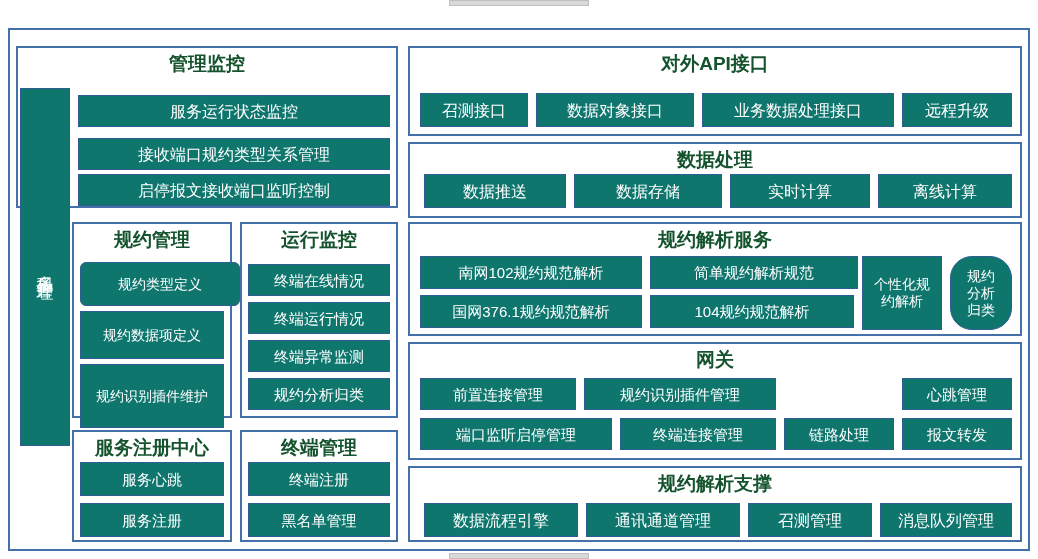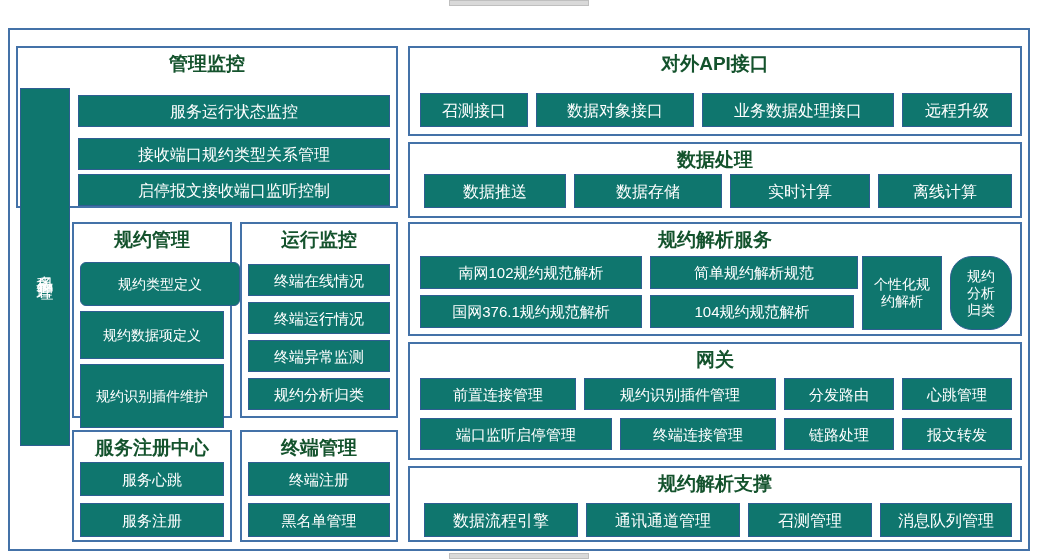--- a/index.html
+++ b/index.html
@@ -149,21 +149,20 @@
   <div class="node tiny" style="left:862px; top:256px; width:80px; height:74px;">个性化规约解析</div>
   <div class="node small" style="left:420px; top:295px; width:222px; height:33px;">国网376.1规约规范解析</div>
   <div class="node small" style="left:650px; top:295px; width:204px; height:33px;">104规约规范解析</div>
   <div class="node tiny" style="left:950px; top:256px; width:62px; height:74px;border-radius:22px;">规约分析归类</div>
 
   <div class="group" style="left:408px; top:342px; width:614px; height:118px;">
     <div class="group-title">网关</div>
   </div>
   <div class="node small" style="left:420px; top:378px; width:156px; height:32px;">前置连接管理</div>
   <div class="node small" style="left:584px; top:378px; width:192px; height:32px;">规约识别插件管理</div>
-  <div class="node small" style="left:784px; top:378px; width:110px; height:32px;">分发路由</div>
   <div class="node small" style="left:902px; top:378px; width:110px; height:32px;">心跳管理</div>
   <div class="node small" style="left:420px; top:418px; width:192px; height:32px;">端口监听启停管理</div>
   <div class="node small" style="left:620px; top:418px; width:156px; height:32px;">终端连接管理</div>
   <div class="node small" style="left:784px; top:418px; width:110px; height:32px;">链路处理</div>
   <div class="node small" style="left:902px; top:418px; width:110px; height:32px;">报文转发</div>
 
   <div class="group" style="left:408px; top:466px; width:614px; height:76px;">
     <div class="group-title">规约解析支撑</div>
   </div>
   <div class="node" style="left:424px; top:503px; width:154px; height:34px;">数据流程引擎</div>

